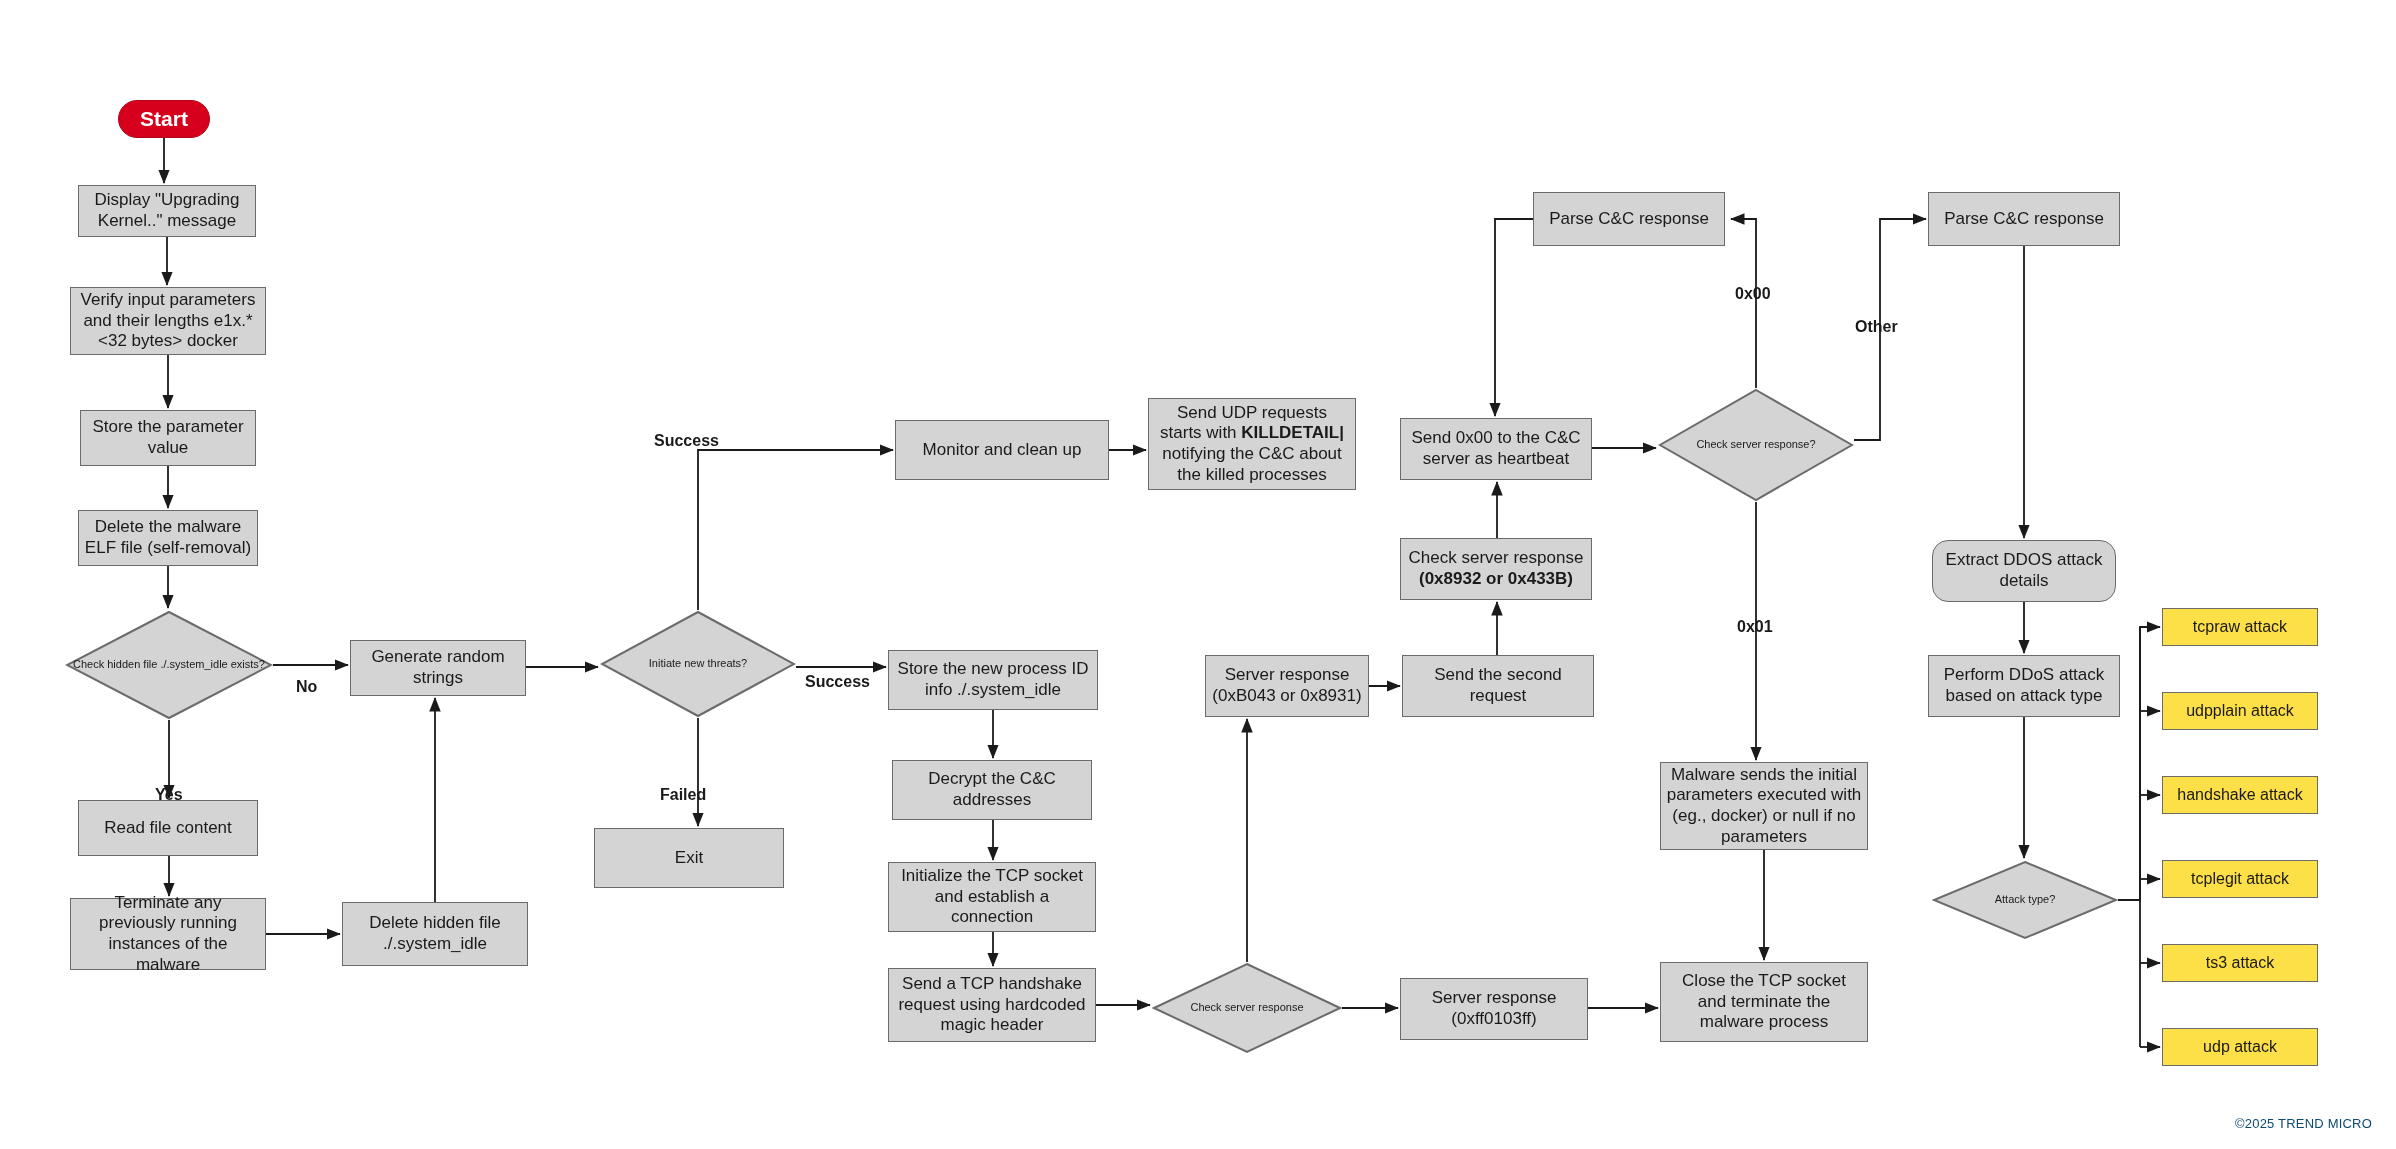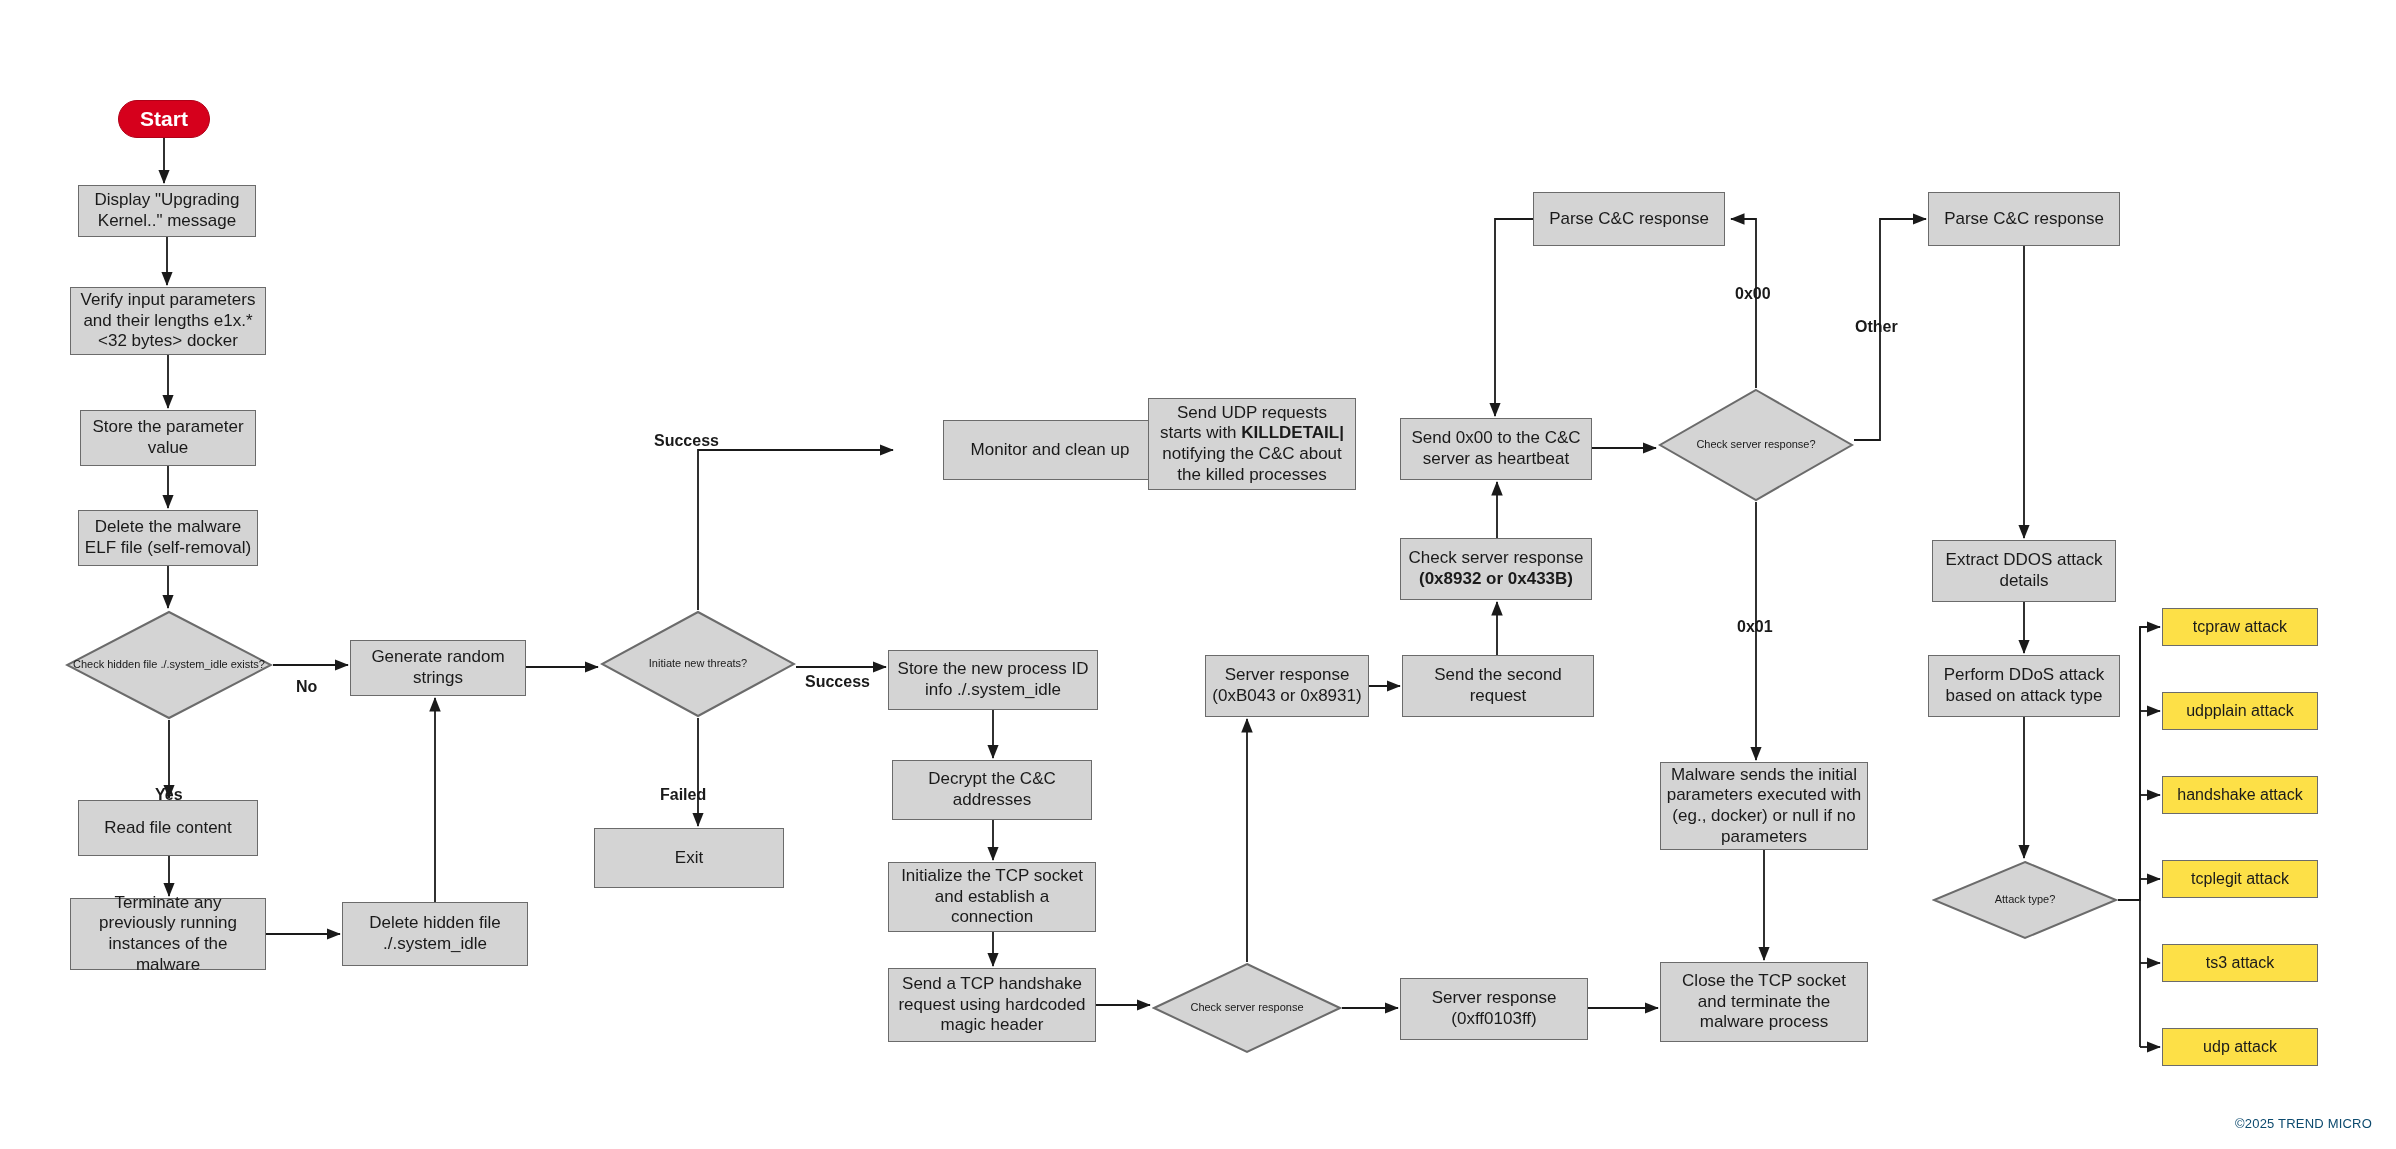--- a/index.html
+++ b/index.html
@@ -228,21 +228,21 @@
     <svg class="decision-shape" viewBox="0 0 196 108" preserveAspectRatio="none">
         <polygon points="98,2 194,54 98,106 2,54" fill="#d4d4d4" stroke="#6b6b6b" stroke-width="2"></polygon>
       </svg>
     <div class="decision-label">Initiate new threats?</div>
   </div>
 
   <div class="node process" style="left:594px;top:828px;width:190px;height:60px;">
       <span>Exit</span>
     </div>
 
-  <div class="node process" style="left:943px;top:420px;width:214px;height:60px;">
+  <div class="node process" style="left:895px;top:420px;width:214px;height:60px;">
       <span>Monitor and clean up</span>
     </div>
 
   <div class="node process" style="left:1148px;top:398px;width:208px;height:92px;">
       <span>Send UDP requests starts with <span class="bold-inline">KILLDETAIL|</span> notifying the C&amp;C about the killed processes</span>
     </div>
 
   <div class="node process" style="left:888px;top:650px;width:210px;height:60px;">
       <span>Store the new process ID info ./.system_idle</span>
     </div>
@@ -302,21 +302,21 @@
   </div>
 
   <div class="node process" style="left:1660px;top:762px;width:208px;height:88px;">
       <span>Malware sends the initial parameters executed with (eg., docker) or null if no parameters</span>
     </div>
 
   <div class="node process" style="left:1928px;top:192px;width:192px;height:54px;">
       <span>Parse C&amp;C response</span>
     </div>
 
-  <div class="node process" style="left:1932px;top:540px;width:184px;height:62px;">
+  <div class="node process" style="left:1932px;top:540px;width:184px;height:62px;border-radius:16px;">
       <span>Extract DDOS attack details</span>
     </div>
 
   <div class="node process" style="left:1928px;top:655px;width:192px;height:62px;">
       <span>Perform DDoS attack based on attack type</span>
     </div>
 
   <div class="decision-wrap" style="left:1932px;top:860px;width:186px;height:80px;">
     <svg class="decision-shape" viewBox="0 0 186 80" preserveAspectRatio="none">
         <polygon points="93,2 184,40 93,78 2,40" fill="#d4d4d4" stroke="#6b6b6b" stroke-width="2"></polygon>

